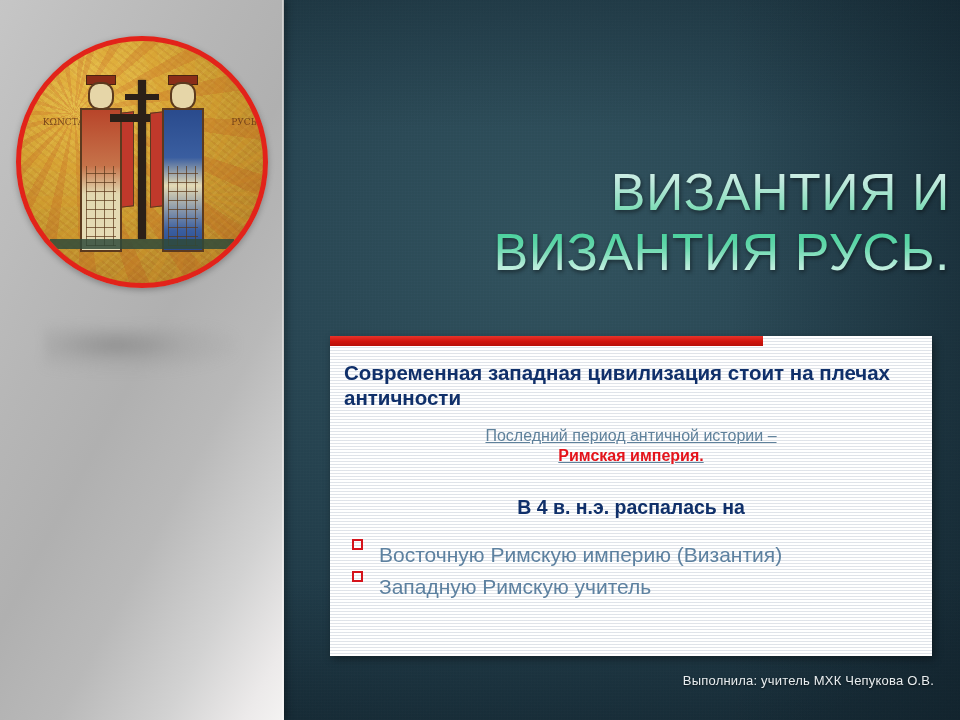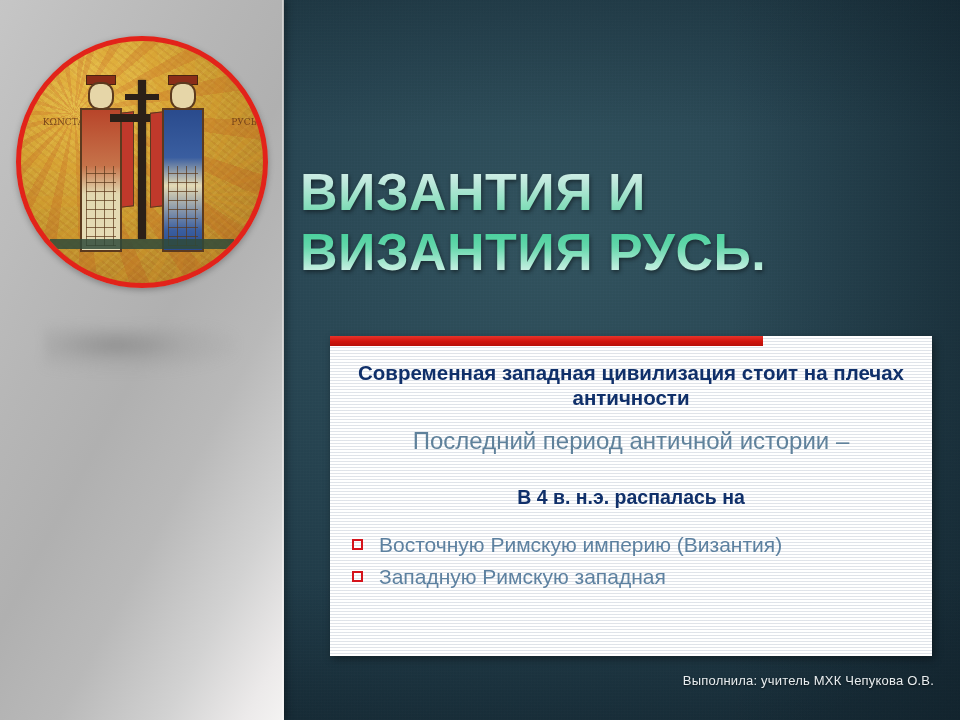--- a/index.html
+++ b/index.html
@@ -206,23 +206,23 @@
       rgba(120,120,120,.55) 0%, rgba(150,150,150,.30) 42%, rgba(180,180,180,0) 78%);
     filter: blur(5px);
   }
 
   
   .title {
     position: absolute;
     left: 300px;
     top: 162px;
     width: 650px;
-    text-align: left;
+    text-align: right;
     font-size: 52px;
-    font-weight: bold;
+    font-weight: normal;
     line-height: 1.16;
     letter-spacing: .5px;
     background-image: linear-gradient(to bottom,
       #e2f3ef 0%, #bfe9dd 16%, #7ddcb6 40%, #44cf9a 56%,
       #64d7ab 70%, #bfeede 88%, #e8f7f3 100%);
     -webkit-background-clip: text;
     background-clip: text;
     color: transparent;
     -webkit-text-fill-color: transparent;
     filter: drop-shadow(1px 2px 2px rgba(0,0,0,.45));
@@ -251,53 +251,53 @@
     left: 0; top: 0;
     width: 72%;
     height: 10px;
     background: linear-gradient(to bottom, #e8332a 0%, #d0140c 55%, #b81009 100%);
   }
   .box-inner {
     position: relative;
     z-index: 2;
   }
   .para-heading {
-    text-align: center;
+    text-align: left;
     font-size: 20.5px;
     font-weight: bold;
     color: #10306a;
     line-height: 1.22;
     margin: 6px 0 0 0;
   }
   .para-sub {
     text-align: center;
-    font-size: 24px;
+    font-size: 16px;
     color: #5f819b;
     line-height: 1.25;
     margin: 16px 0 0 0;
+    text-decoration: underline;
   }
   .para-sub .accent {
     font-weight: bold;
     color: #e4141b;
   }
   .para-heading2 {
     text-align: center;
     font-size: 19.5px;
     font-weight: bold;
     color: #10306a;
     margin: 30px 0 18px 0;
   }
   .bullets {
     list-style: none;
     margin: 20px 0 0 0;
     padding: 0 0 0 8px;
   }
   .bullet-item {
     display: flex;
-    align-items: center;
     font-size: 21px;
     color: #5d81a0;
     line-height: 1.52;
   }
   .bullet-sq {
     display: inline-block;
     width: 11px;
     height: 11px;
     border: 2px solid #d5131b;
     box-sizing: border-box;
@@ -369,32 +369,33 @@
     <span class="title-line">ВИЗАНТИЯ РУСЬ.</span>
   </div>
 
   <div class="content-box">
     <div class="red-bar"></div>
     <div class="box-inner">
       <p class="para-heading">Современная западная цивилизация стоит на плечах античности</p>
 
       <p class="para-sub">
         <span>Последний период античной истории –</span><br>
+        <span class="accent">Римская империя.</span>
       </p>
 
       <p class="para-heading2">В 4 в. н.э. распалась на</p>
 
       <ul class="bullets">
         <li class="bullet-item">
           <span class="bullet-sq"></span>
           <span>Восточную Римскую империю (Византия)</span>
         </li>
         <li class="bullet-item">
           <span class="bullet-sq"></span>
-          <span>Западную Римскую западная</span>
+          <span>Западную Римскую учитель</span>
         </li>
       </ul>
     </div>
   </div>
 
   <div class="author">Выполнила: учитель МХК Чепукова О.В.</div>
 
 </div>
 
 </body></html>

